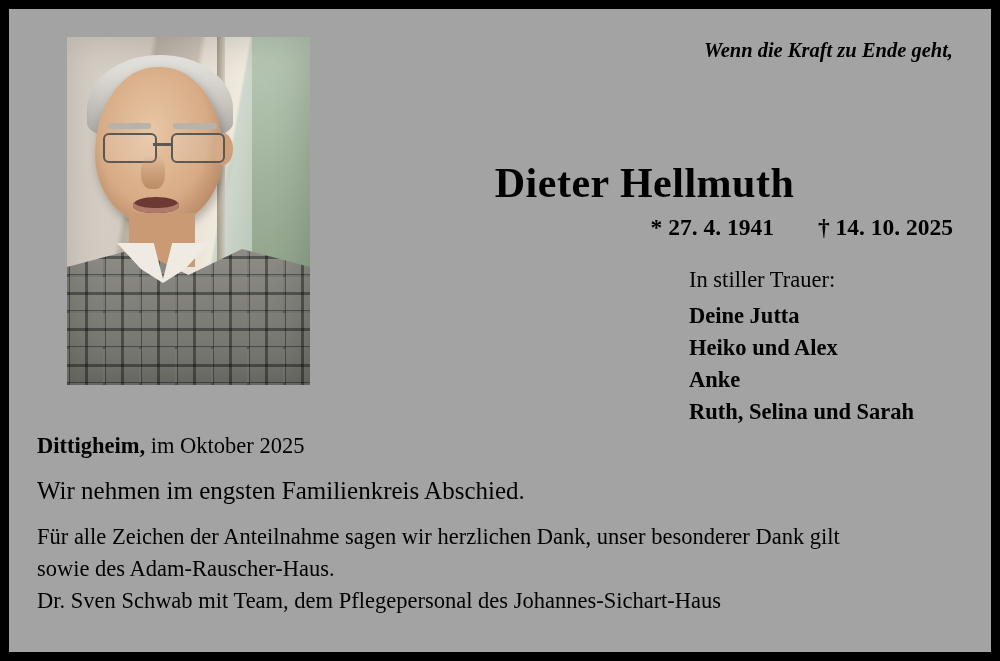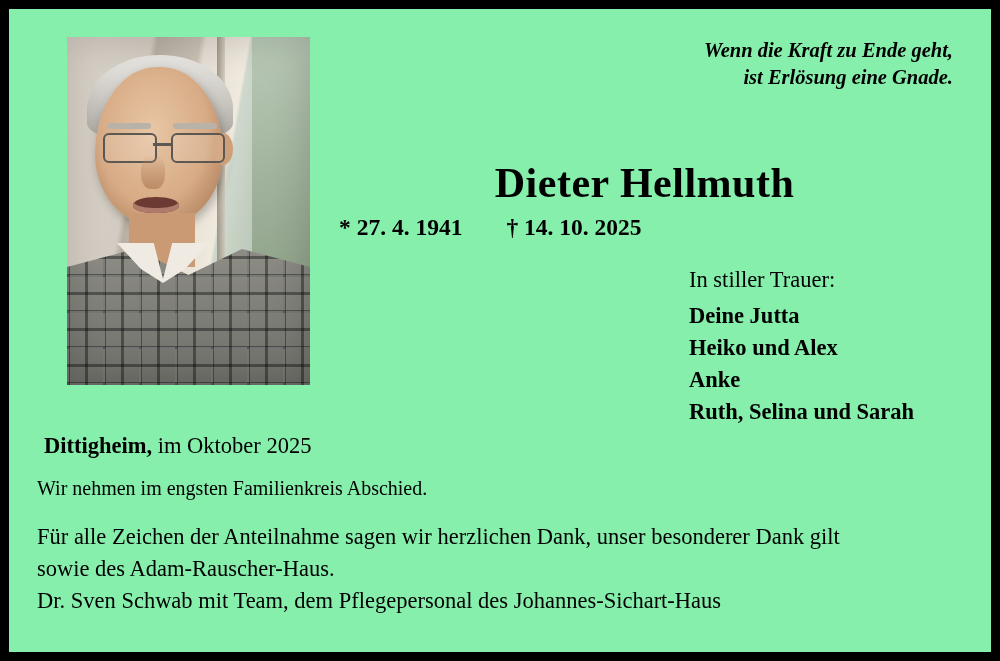--- a/index.html
+++ b/index.html
@@ -25,21 +25,21 @@
     border-left: 9px solid #000000;
     border-right: 9px solid #000000;
     padding: 0;
   }
   .inner {
     position: absolute;
     left: 0;
     top: 0;
     width: 982px;
     height: 643px;
-    background: #86efac;
+    background: #a3a3a3;
   }
 
   
   .photo-wrap {
     position: absolute;
     left: 58px;
     top: 28px;
     width: 243px;
     height: 348px;
     background: #cfc6bd;
@@ -173,50 +173,50 @@
     text-align: center;
     font-size: 42px;
     font-weight: 700;
     letter-spacing: .5px;
   }
   .dates {
     position: absolute;
     left: 330px;
     right: 38px;
     top: 205px;
-    text-align: left;
+    text-align: right;
     font-size: 23.5px;
     font-weight: 700;
   }
   .dates .birth { margin-right: 44px; }
 
   .mourners {
     position: absolute;
     left: 680px;
     top: 255px;
     text-align: left;
     font-size: 22.5px;
     line-height: 1.42;
   }
   .mourners .lead { font-weight: 400; margin-bottom: 4px; }
   .mourners .fam { font-weight: 700; }
 
   
   .place-line {
     position: absolute;
-    left: 35px;
+    left: 28px;
     top: 424px;
     font-size: 22.5px;
   }
   .place-line .place { font-weight: 700; }
   .note {
     position: absolute;
     left: 28px;
     top: 468px;
-    font-size: 20px;
+    font-size: 25px;
   }
   .thanks {
     position: absolute;
     left: 28px;
     right: 28px;
     top: 512px;
     font-size: 22.5px;
     line-height: 1.42;
   }
 </style>
@@ -244,21 +244,20 @@
         <div class="mouth"></div>
         <div class="neck"></div>
         <div class="shirt"></div>
         <div class="collar"></div>
         <div class="vignette"></div>
       </div>
     </div>
 
     <div class="epitaph">
       <div>Wenn die Kraft zu Ende geht,</div>
-      <div>ist Erlösung eine Gnade.</div>
     </div>
 
 
     <div class="name">Dieter Hellmuth</div>
 
     <div class="dates">
       <span class="birth">* 27. 4. 1941</span><span class="death">† 14. 10. 2025</span>
     </div>
 
     <div class="mourners">

